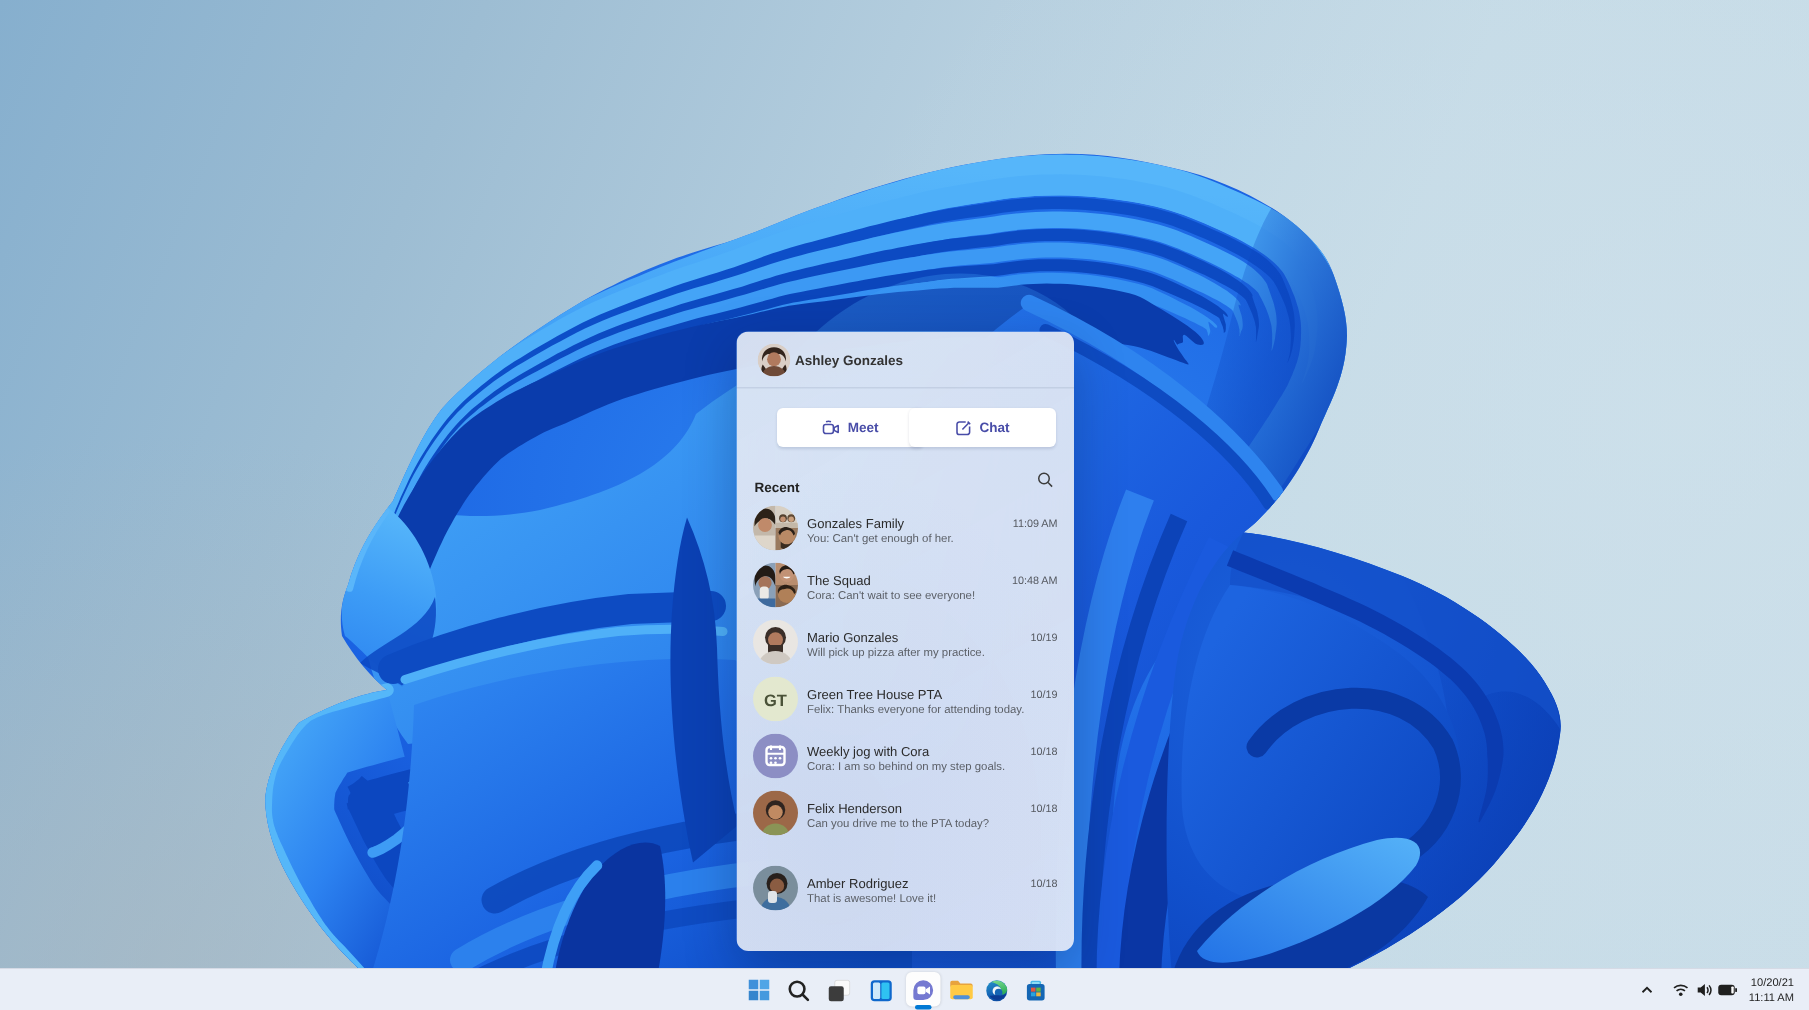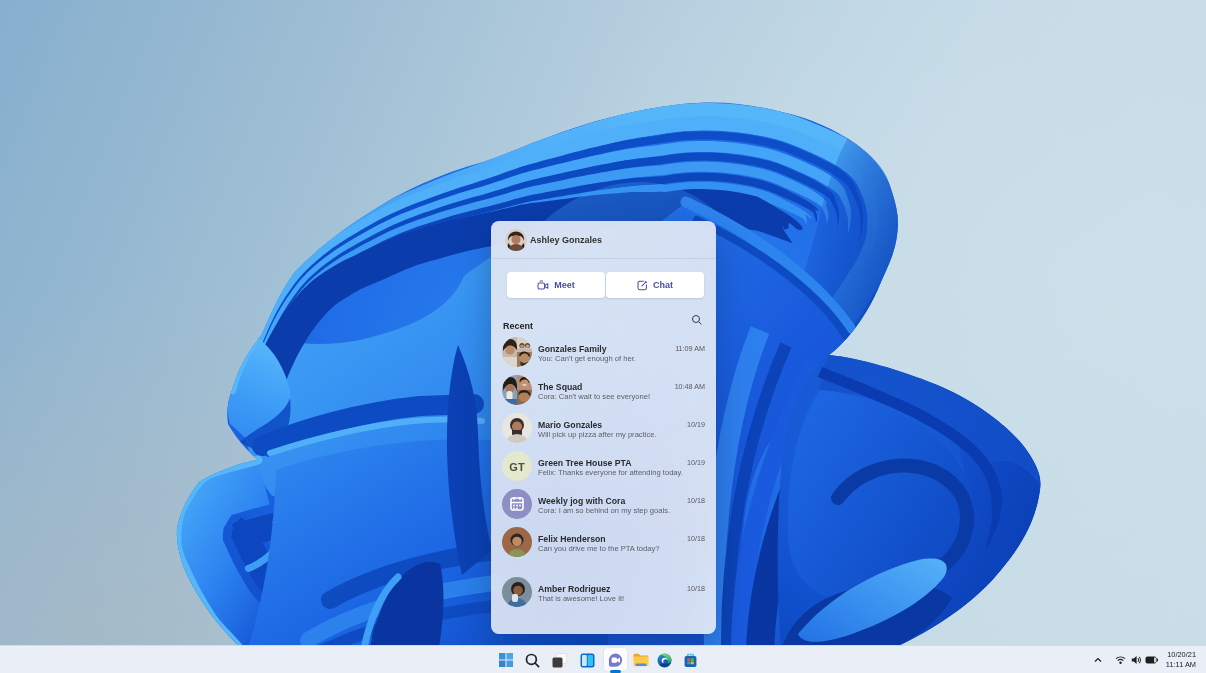--- a/index.html
+++ b/index.html
@@ -13,28 +13,28 @@
 linear-gradient(150deg,rgba(223,230,243,.95) 0%,rgba(227,233,244,.93) 45%,rgba(230,235,246,.92) 100%);
 backdrop-filter:blur(30px) saturate(1.05);box-shadow:0 12px 34px rgba(0,25,70,.30);}
 .phead{position:absolute;left:0;top:0;width:100%;height:37px;text-decoration:underline;}
 .pavatar{position:absolute;left:14px;top:8px;width:22px;height:22px;border-radius:50%;overflow:hidden;}
 .pname{position:absolute;left:39px;top:7px;font-size:9px;font-weight:bold;color:#333;line-height:24px;}
 .pdiv{position:absolute;left:0;top:37px;width:100%;height:1px;background:rgba(80,90,120,.13);}
 .pbtn{position:absolute;top:51px;width:98px;height:26px;border-radius:4px;background:#fff;
 box-shadow:0 1px 2px rgba(0,20,60,.12);display:flex;align-items:center;justify-content:center;
 color:#494da8;font-size:9px;font-weight:bold;}
 .pbtn svg{margin-right:5px;}
-.bmeet{left:16px;} .bchat{left:115px;}
+.bmeet{left:27px;} .bchat{left:115px;}
 .precent{position:absolute;left:12px;top:94px;width:201px;height:14px;}
 .precent span{font-size:9px;font-weight:bold;color:#232323;}
 .psearch{position:absolute;right:1px;top:-1px;}
 .rows{position:absolute;left:0;top:112px;width:100%;}
 .row{position:absolute;left:11px;width:203px;height:38px;}
 .rav{position:absolute;left:0;top:4px;width:30px;height:30px;border-radius:50%;overflow:hidden;}
-.rn{position:absolute;left:36px;top:10.5px;font-size:8.7px;font-weight:bold;color:#2b2b2b;white-space:nowrap;}
+.rn{position:absolute;left:36px;top:10.5px;font-size:8.7px;font-weight:normal;color:#2b2b2b;white-space:nowrap;}
 .rm{position:absolute;left:36px;top:20.5px;font-size:7.6px;color:#5b5f66;white-space:nowrap;}
 .rt{position:absolute;right:0;top:11px;font-size:7.2px;color:#565a61;}
 .pfoot{position:absolute;left:0;bottom:0;width:100%;height:27px;border-top:1px solid rgba(80,90,120,.09);
 display:flex;align-items:center;justify-content:center;font-size:8.3px;color:#3a3a3a;}
 .pfoot svg{margin-right:6px;}
 
 .taskbar{position:absolute;left:0;top:645px;width:1206px;height:28px;background:#e9eef7;border-top:1px solid rgba(120,130,150,.18);box-sizing:border-box;text-decoration:underline;}
 .ticons{position:absolute;left:492px;top:0;height:28px;display:flex;align-items:center;}
 .ti{width:27px;height:28px;display:flex;align-items:center;justify-content:center;position:relative;}
 .ti:nth-child(4){width:28px}.ti:nth-child(5){width:28px}.ti:nth-child(6){width:24px}.ti:nth-child(7){width:23px}.ti:nth-child(8){width:29px}

